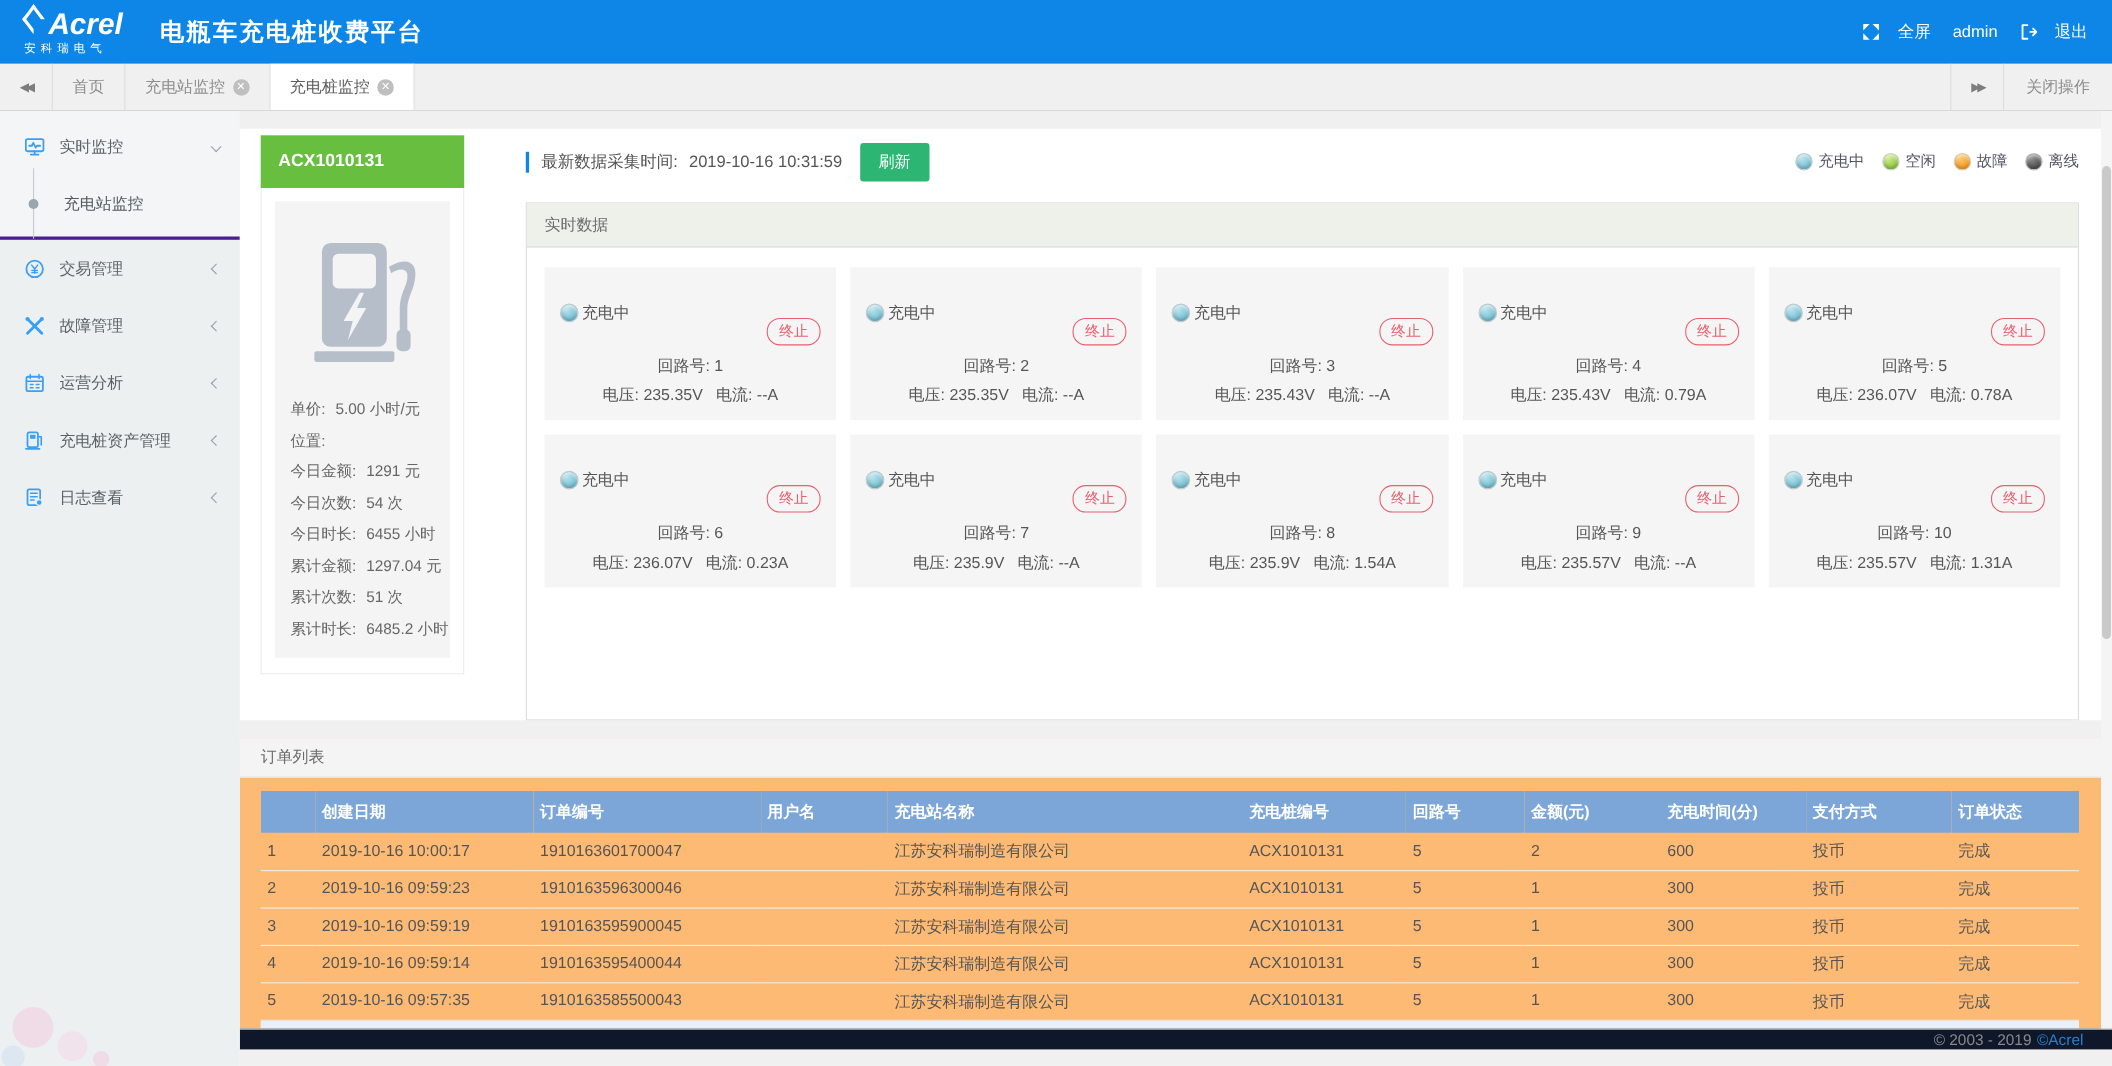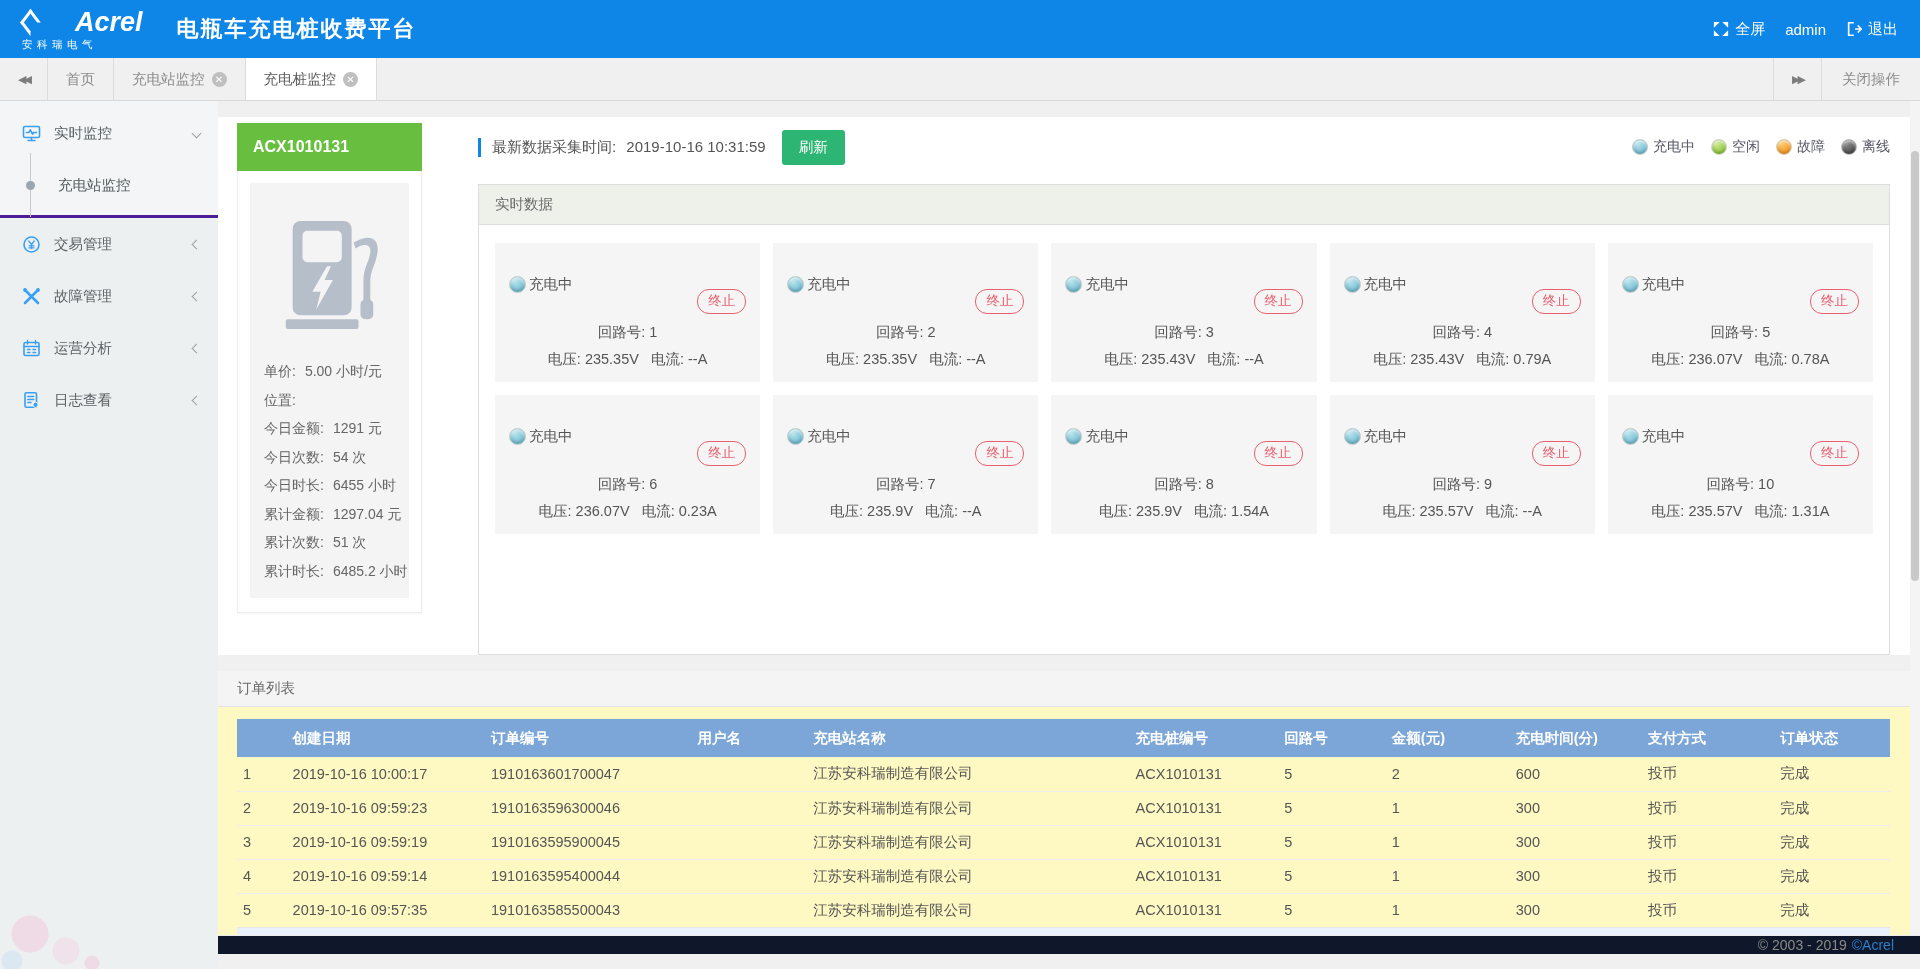--- a/index.html
+++ b/index.html
@@ -2,27 +2,27 @@
 <html><head>
 <meta charset="utf-8">
 <style>
   * { margin:0; padding:0; box-sizing:border-box; }
   html,body { width:1920px; height:969px; overflow:hidden;
     font-family:"Liberation Sans","DejaVu Sans",sans-serif; font-size:14px; color:#555; background:#fff; }
 
   
   .topbar { height:58px; background:#0d86e8; display:flex; align-items:center; padding:0 22px; color:#fff; }
   .logo { display:flex; flex-direction:column; line-height:1; margin-right:34px; }
-  .logo-row { display:flex; align-items:center;gap:31px; }
+  .logo-row { display:flex; align-items:flex-start; }
   .logo-mark { width:17px; height:17px; border:3px solid #fff; border-right-color:transparent; transform:rotate(45deg) skew(8deg,8deg); margin-right:5px; }
   .logo-main { font-size:27px; font-weight:bold; font-style:italic; letter-spacing:0; }
   .logo-sub { font-size:10.5px; letter-spacing:4.5px; margin-top:3px; }
   .app-title { font-size:22px; font-weight:bold; letter-spacing:2px; }
   .topbar-right { margin-left:auto; display:flex; align-items:center; gap:20px; font-size:15px; }
-  .topbar-item { display:flex; align-items:center; gap:6px; cursor:pointer; }
+  .topbar-item { display:flex; align-items:center; gap:16px; cursor:pointer; }
   .topbar-item svg { display:block; }
 
   
   .tabbar { height:43px; background:#f0f0f0; border-bottom:1px solid #d8d8d8; display:flex; align-items:stretch; }
   .tab-scroll { width:48px; display:flex; align-items:center; justify-content:center; color:#7d7d7d; border-right:1px solid #dcdcdc; cursor:pointer; font-size:11px; letter-spacing:-3px; }
   .tab { display:flex; align-items:center; gap:7px; padding:0 18px; border-right:1px solid #dcdcdc; color:#8c8c8c; font-size:14.5px; cursor:pointer; }
   .tab.active { background:#fff; color:#5b5b5b; }
   .tab-close { width:15px; height:15px; border-radius:50%; background:#bfbfbf; color:#fff; font-size:10px; line-height:15px; text-align:center; cursor:pointer; }
   .tabbar-spacer { flex:1; }
   .tab-ops { display:flex; align-items:center; padding:0 20px; border-left:1px solid #dcdcdc; color:#8c8c8c; font-size:14.5px; cursor:pointer; }
@@ -86,21 +86,21 @@
   .circuit-card { background:#f5f5f5; padding:11px 14px 13px; font-size:14.5px; color:#555; }
   .cc-top { display:flex; align-items:center; }
   .cc-status { display:flex; align-items:center; gap:3px; }
   .cc-status .orb { width:17px; height:17px; }
   .terminate-btn { margin-left:auto; border:1px solid #e8606f; color:#e8606f; background:transparent; border-radius:12px; font-size:13.5px; padding:2px 10px 3px; cursor:pointer; font-family:inherit;margin-top:35px; }
   .cc-circuit { text-align:center; margin-top:9px; }
   .cc-meas { text-align:center; margin-top:8px; white-space:nowrap; }
   .cc-meas .sep { display:inline-block; width:8px; }
 
   
-  .orders-section { background:#fef9c3; height:264px; flex:none; overflow:hidden; }
+  .orders-section { background:#fdba74; height:264px; flex:none; overflow:hidden; }
   .orders-head { height:36px; background:#f4f4f4; border-bottom:1px solid #e3e3e3; display:flex; align-items:center; padding:0 19px; color:#6b6b6b; font-size:14.5px; }
   .orders-table-wrap { padding:12px 30px 0 19px; }
   table.orders { width:100%; border-collapse:collapse; table-layout:fixed; font-size:14.5px; }
   table.orders thead th { background:#7ba6d7; color:#fff; font-weight:bold; text-align:left; height:38px; padding:0 6px; overflow:hidden; white-space:nowrap; }
   table.orders tbody td { height:34px; border-bottom:1px solid #ededed; padding:0 6px; color:#555; overflow:hidden; white-space:nowrap; }
   table.orders tbody tr:last-child td { border-bottom:1px solid #e6e6e6; }
   .row-strip { height:8px; background:#e8f1fb; }
 
   
   .page-footer { height:19px; background:#0f172a; border-top:1px solid #ececec; display:flex; align-items:center; justify-content:flex-end; padding:4px 26px; color:#8a8a8a; font-size:14px; flex:none; }
@@ -208,20 +208,29 @@
     <div class="menu-item">
       <svg class="mi-icon icon-blue" viewBox="0 0 19 19">
         <rect x="2" y="3.5" width="15" height="13" rx="1.5"></rect>
         <path d="M5.5,1.5 V5 M13.5,1.5 V5 M2,7.5 H17 M5.5,10.5 H8 M11,10.5 H13.5 M5.5,13.5 H8 M11,13.5 H13.5" stroke-width="1.4"></path>
       </svg>
       <span class="mi-label">运营分析</span>
       <span class="chev chev-left"></span>
     </div>
 
 
+    <div class="menu-item">
+      <svg class="mi-icon icon-blue" viewBox="0 0 19 19">
+        <rect x="3" y="2" width="9.5" height="13.5" rx="1.5"></rect>
+        <rect x="5.3" y="4.3" width="5" height="3.6" fill="#3aa0f5" stroke="none"></rect>
+        <path d="M12.5,6 H15.5 V13.5 M1.5,17 H14" stroke-width="1.5"></path>
+      </svg>
+      <span class="mi-label">充电桩资产管理</span>
+      <span class="chev chev-left"></span>
+    </div>
 
     <div class="menu-item">
       <svg class="mi-icon icon-blue" viewBox="0 0 19 19">
         <rect x="3" y="1.8" width="11.5" height="14.5" rx="1.5"></rect>
         <path d="M5.8,5.5 H11.8 M5.8,8.5 H11.8 M5.8,11.5 H9" stroke-width="1.4"></path>
         <circle cx="13.6" cy="13.8" r="2.6" fill="#3aa0f5" stroke="#edf0f1" stroke-width="1"></circle>
       </svg>
       <span class="mi-label">日志查看</span>
       <span class="chev chev-left"></span>
     </div>

